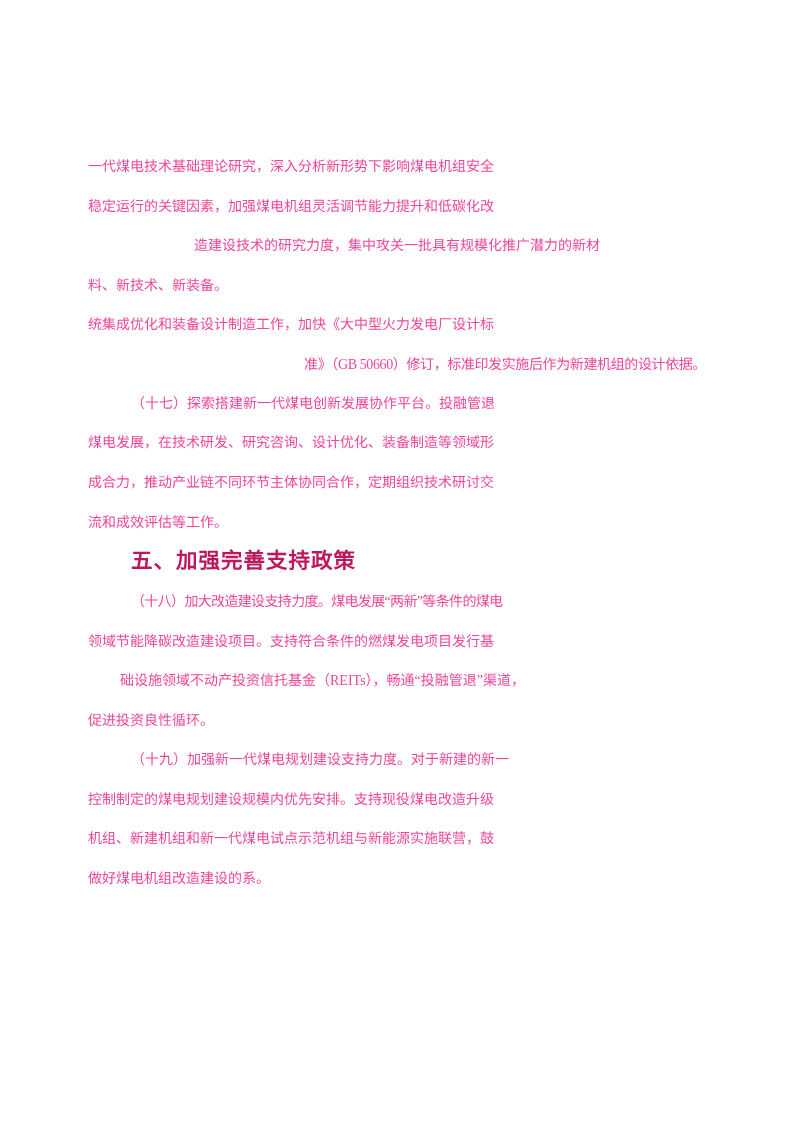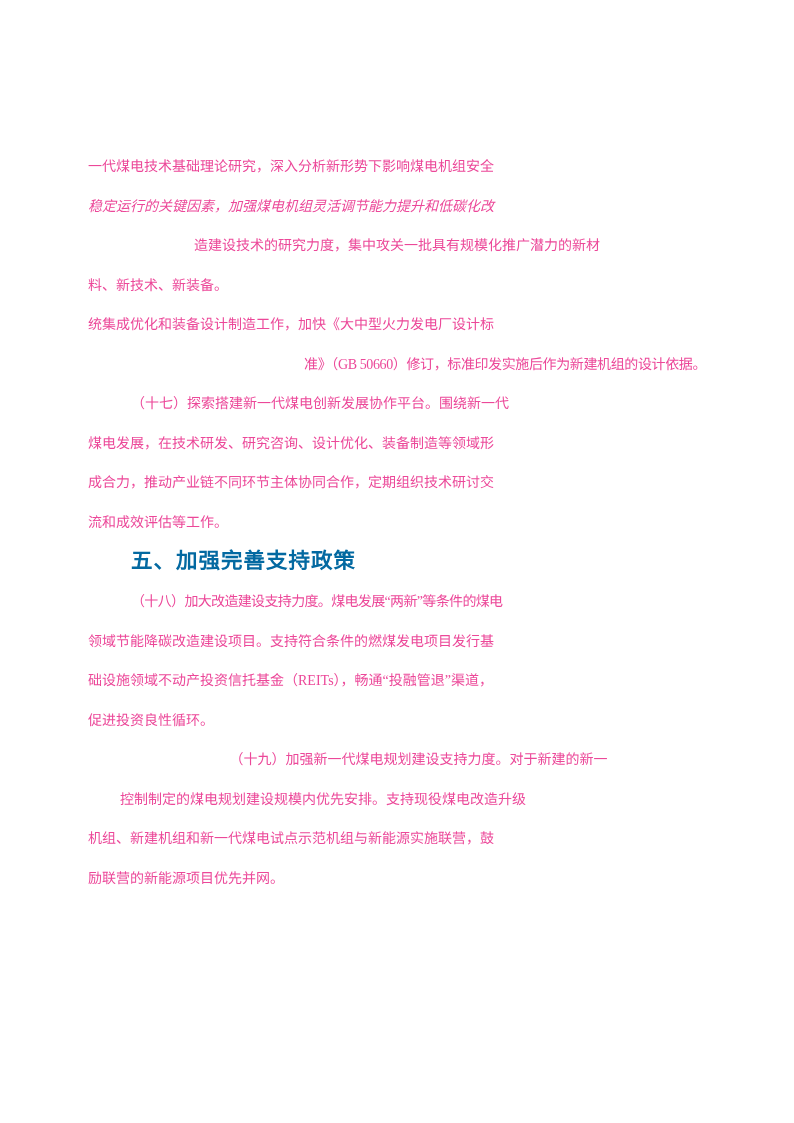--- a/index.html
+++ b/index.html
@@ -31,54 +31,54 @@
     font-family: "Liberation Serif", "DejaVu Serif", serif;
     text-rendering: optimizeLegibility;
   }
   .text-line.indent {
     padding-left: 43px;
   }
   .section-heading {
     font-family: "Liberation Sans", "DejaVu Sans", sans-serif;
     font-weight: 700;
     font-size: 21.5px;
-    color: #0369a1;
+    color: #be185d;
     letter-spacing: 1px;
   }
 </style>
 </head>
 <body>
 
 <div class="page">
   <div class="doc-body" id="doc-body">
       <div>
         <div class="text-line" style="letter-spacing: 0px;">一代煤电技术基础理论研究，深入分析新形势下影响煤电机组安全</div>
-        <div class="text-line" style="letter-spacing: 0px; font-style: italic;">稳定运行的关键因素，加强煤电机组灵活调节能力提升和低碳化改</div>
+        <div class="text-line" style="letter-spacing: 0px;">稳定运行的关键因素，加强煤电机组灵活调节能力提升和低碳化改</div>
         <div class="text-line" style="letter-spacing: 0px; text-align: center;">造建设技术的研究力度，集中攻关一批具有规模化推广潜力的新材</div>
         <div class="text-line">料、新技术、新装备。</div>
       </div>
       <div>
         <div class="text-line" style="letter-spacing: 0px;">统集成优化和装备设计制造工作，加快《大中型火力发电厂设计标</div>
         <div class="text-line" style="letter-spacing: -0.382353px; text-align: right;">准》（GB 50660）修订，标准印发实施后作为新建机组的设计依据。</div>
       </div>
       <div>
-        <div class="text-line indent" style="letter-spacing: 0px;">（十七）探索搭建新一代煤电创新发展协作平台。围绕新一代</div>
-        <div class="text-line" style="letter-spacing: 0px;">煤电发展，在技术研发、研究咨询、设计优化、装备制造等领域形</div>
+        <div class="text-line indent" style="letter-spacing: 0px;">（十七）探索搭建新一代煤电创新发展协作平台。投融管退</div>
+        <div class="text-line" style="letter-spacing: 0px; font-family: Liberation Mono, monospace;">煤电发展，在技术研发、研究咨询、设计优化、装备制造等领域形</div>
         <div class="text-line" style="letter-spacing: 0px;">成合力，推动产业链不同环节主体协同合作，定期组织技术研讨交</div>
         <div class="text-line">流和成效评估等工作。</div>
       </div>
       <div>
         <div class="text-line indent section-heading">五、加强完善支持政策</div>
       </div>
       <div>
         <div class="text-line indent" style="letter-spacing: -0.655172px;">（十八）加大改造建设支持力度。煤电发展“两新”等条件的煤电</div>
         <div class="text-line" style="letter-spacing: 0px;">领域节能降碳改造建设项目。支持符合条件的燃煤发电项目发行基</div>
-        <div class="text-line" style="letter-spacing: 0px;">础设施领域不动产投资信托基金（REITs），畅通“投融管退”渠道，</div>
+        <div class="text-line" style="letter-spacing: 0px; margin-left: 32px;">础设施领域不动产投资信托基金（REITs），畅通“投融管退”渠道，</div>
         <div class="text-line">促进投资良性循环。</div>
       </div>
       <div>
-        <div class="text-line indent" style="letter-spacing: 0px; text-align: center;">（十九）加强新一代煤电规划建设支持力度。对于新建的新一</div>
-        <div class="text-line" style="letter-spacing: 0px; margin-left: 32px;">控制制定的煤电规划建设规模内优先安排。支持现役煤电改造升级</div>
+        <div class="text-line indent" style="letter-spacing: 0px;">（十九）加强新一代煤电规划建设支持力度。对于新建的新一</div>
+        <div class="text-line" style="letter-spacing: 0px;">控制制定的煤电规划建设规模内优先安排。支持现役煤电改造升级</div>
         <div class="text-line" style="letter-spacing: 0px;">机组、新建机组和新一代煤电试点示范机组与新能源实施联营，鼓</div>
-        <div class="text-line">励联营的新能源项目优先并网。</div>
+        <div class="text-line">做好煤电机组改造建设的系。</div>
       </div>
     </div>
 </div>
 
 </body></html>

